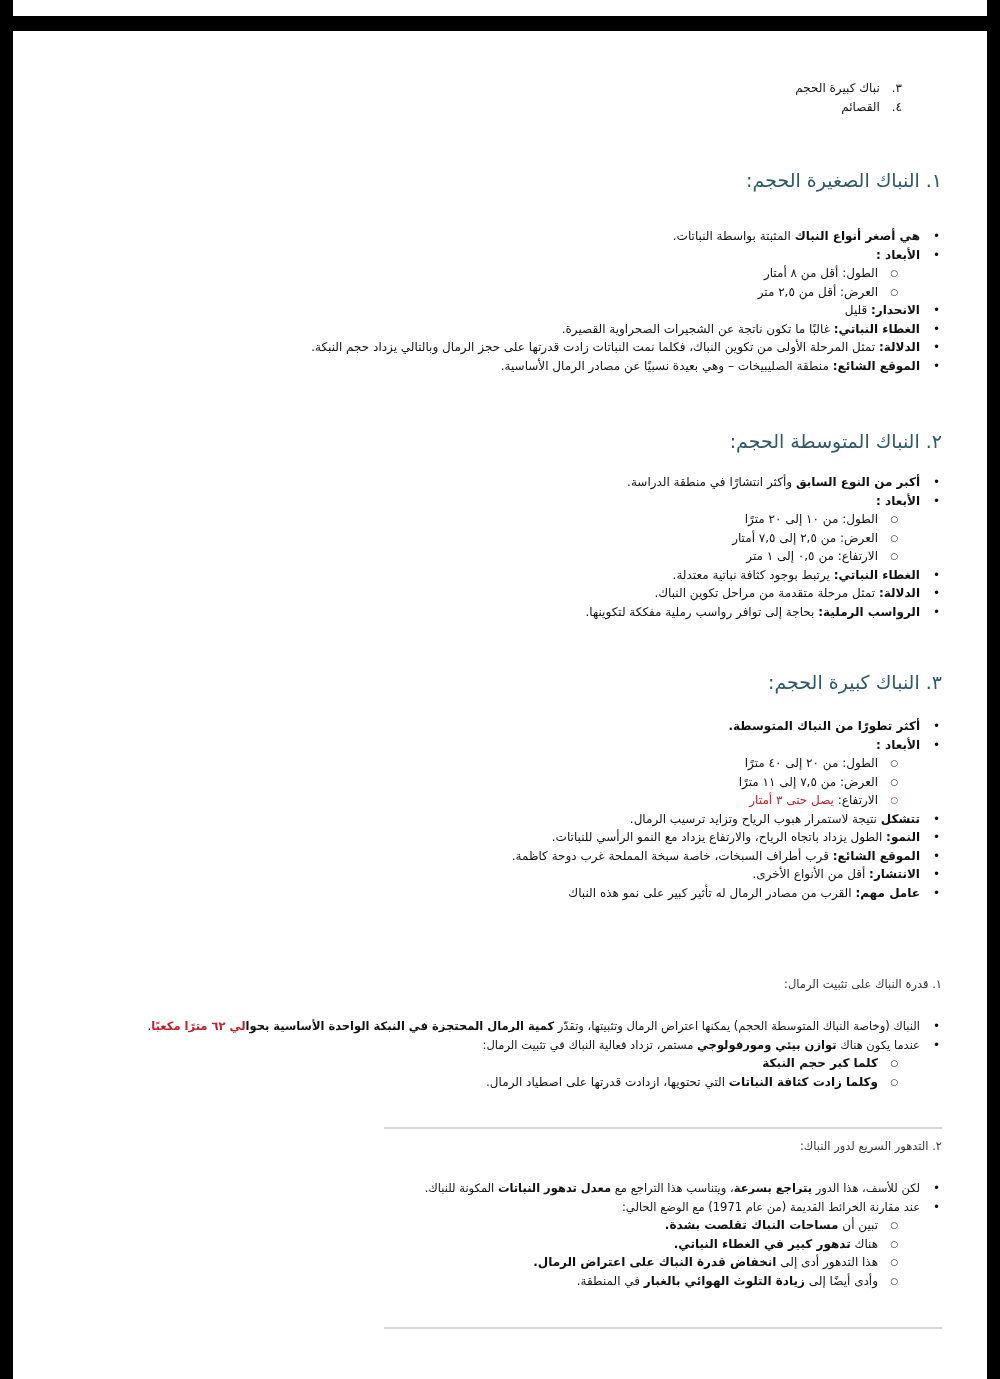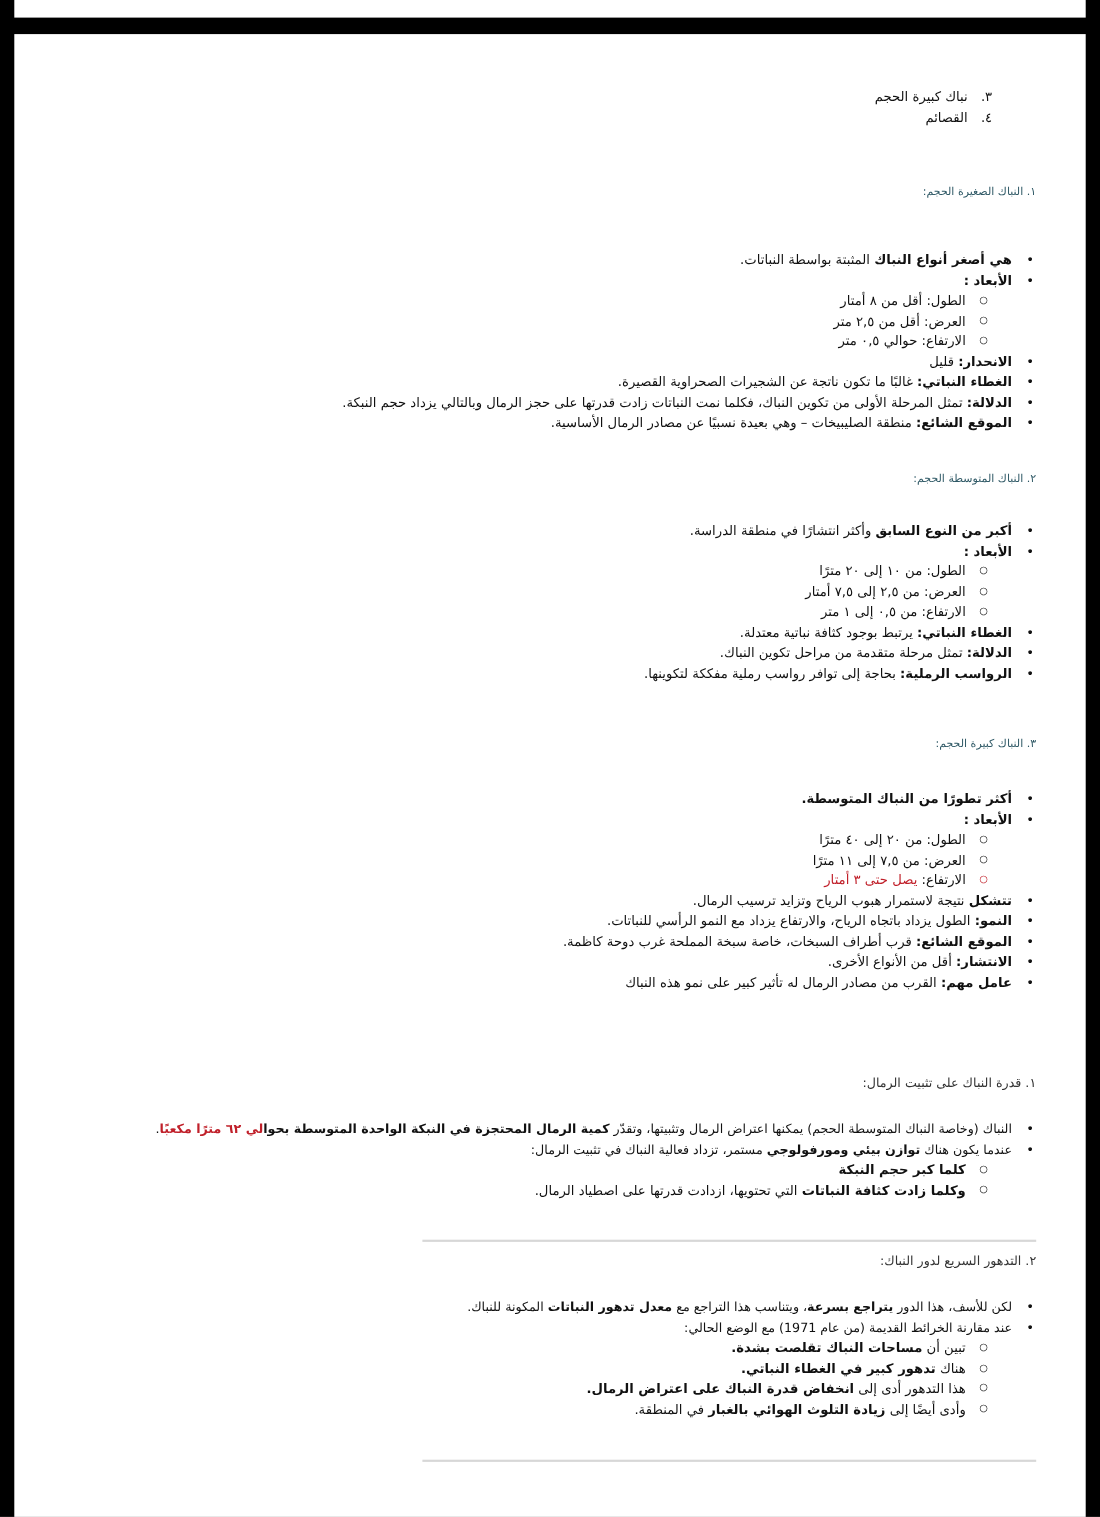--- a/index.html
+++ b/index.html
@@ -9,21 +9,21 @@
   }
   .top-strip { position: absolute; left: 13px; top: 0; width: 974px; height: 16px; background: #fff; }
   .page {
     position: absolute; left: 13px; top: 31px; width: 974px; height: 1348px; background: #fff;
     direction: rtl; color: #111;
   }
   .block { position: absolute; right: 60px; }
   .toc { right: 85px; top: 48px; font-size: 12px; line-height: 19px; }
   .toc div { display: flex; gap: 12px; }
   h2 {
-    margin: 0; font-weight: normal; color: #2e5865; font-size: 10px;
+    margin: 0; font-weight: normal; color: #2e5865; font-size: 19px;
     position: absolute; right: 45px;
   }
   h3 {
     margin: 0; font-weight: normal; color: #333; font-size: 11.5px;
     position: absolute; right: 45px;
   }
   ul { margin: 0; padding: 0; list-style: none; font-size: 12px; line-height: 18.5px; }
   ul.lvl1 > li { position: relative; padding-right: 22px; }
   ul.lvl1 > li::before { content: "•"; position: absolute; right: 2px; font-size: 12px; }
   ul.lvl2 { margin-right: 0; }
@@ -51,21 +51,20 @@
       </div>
   </div>
 
   <h2 style="top:138px">١. النباك الصغيرة الحجم:</h2>
   <ul class="lvl1 block" style="top:196px; right:45px">
     <li><b>هي أصغر أنواع النباك</b><span> المثبتة بواسطة النباتات.</span></li>
     <li><b>الأبعاد :</b>
       <ul class="lvl2">
         <li>الطول: أقل من ٨ أمتار</li>
         <li>العرض: أقل من ٢,٥ متر</li>
-        <li>الارتفاع: حوالي ٠,٥ متر</li>
       </ul>
     </li>
     <li><b>الانحدار:</b><span> قليل</span></li>
     <li><b>الغطاء النباتي:</b><span> غالبًا ما تكون ناتجة عن الشجيرات الصحراوية القصيرة.</span></li>
     <li><b>الدلالة:</b><span> تمثل المرحلة الأولى من تكوين النباك، فكلما نمت النباتات زادت قدرتها على حجز الرمال وبالتالي يزداد حجم النبكة.</span></li>
     <li><b>الموقع الشائع:</b><span> منطقة الصليبيخات – وهي بعيدة نسبيًا عن مصادر الرمال الأساسية.</span></li>
   </ul>
 
   <h2 style="top:399px">٢. النباك المتوسطة الحجم:</h2>
   <ul class="lvl1 block" style="top:442px; right:45px">
@@ -94,21 +93,21 @@
     </li>
     <li><b>تتشكل</b><span> نتيجة لاستمرار هبوب الرياح وتزايد ترسيب الرمال.</span></li>
     <li><b>النمو:</b><span> الطول يزداد باتجاه الرياح، والارتفاع يزداد مع النمو الرأسي للنباتات.</span></li>
     <li><b>الموقع الشائع:</b><span> قرب أطراف السبخات، خاصة سبخة المملحة غرب دوحة كاظمة.</span></li>
     <li><b>الانتشار:</b><span> أقل من الأنواع الأخرى.</span></li>
     <li><b>عامل مهم:</b><span> القرب من مصادر الرمال له تأثير كبير على نمو هذه النباك</span></li>
   </ul>
 
   <h3 style="top:946px">١. قدرة النباك على تثبيت الرمال:</h3>
   <ul class="lvl1 block" style="top:986px; right:45px; font-size:11.5px">
-    <li><span>النباك (وخاصة النباك المتوسطة الحجم) يمكنها اعتراض الرمال وتثبيتها، وتقدّر </span><b>كمية الرمال المحتجزة في النبكة الواحدة المتوسطة بحوا</b><b class="red">لي ٦٢ مترًا مكعبًا</b><span>.</span></li>
+    <li><span>النباك (وخاصة النباك المتوسطة الحجم) يمكنها اعتراض الرمال وتثبيتها، وتقدّر </span><b>كمية الرمال المحتجزة في النبكة الواحدة الأساسية بحوا</b><b class="red">لي ٦٢ مترًا مكعبًا</b><span>.</span></li>
     <li><span>عندما يكون هناك </span><b>توازن بيئي ومورفولوجي</b><span> مستمر، تزداد فعالية النباك في تثبيت الرمال:</span>
       <ul class="lvl2">
         <li><b>كلما كبر حجم النبكة</b></li>
         <li><b>وكلما زادت كثافة النباتات</b><span> التي تحتويها، ازدادت قدرتها على اصطياد الرمال.</span></li>
       </ul>
     </li>
   </ul>
 
   <div class="rule" style="top:1096px"></div>
 

